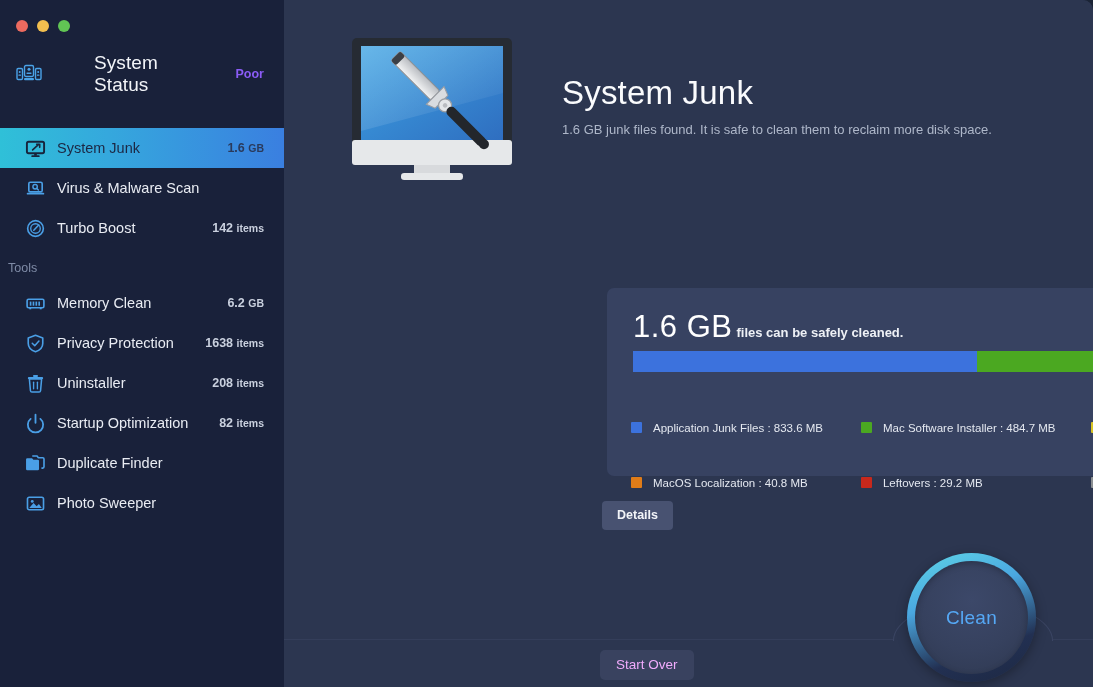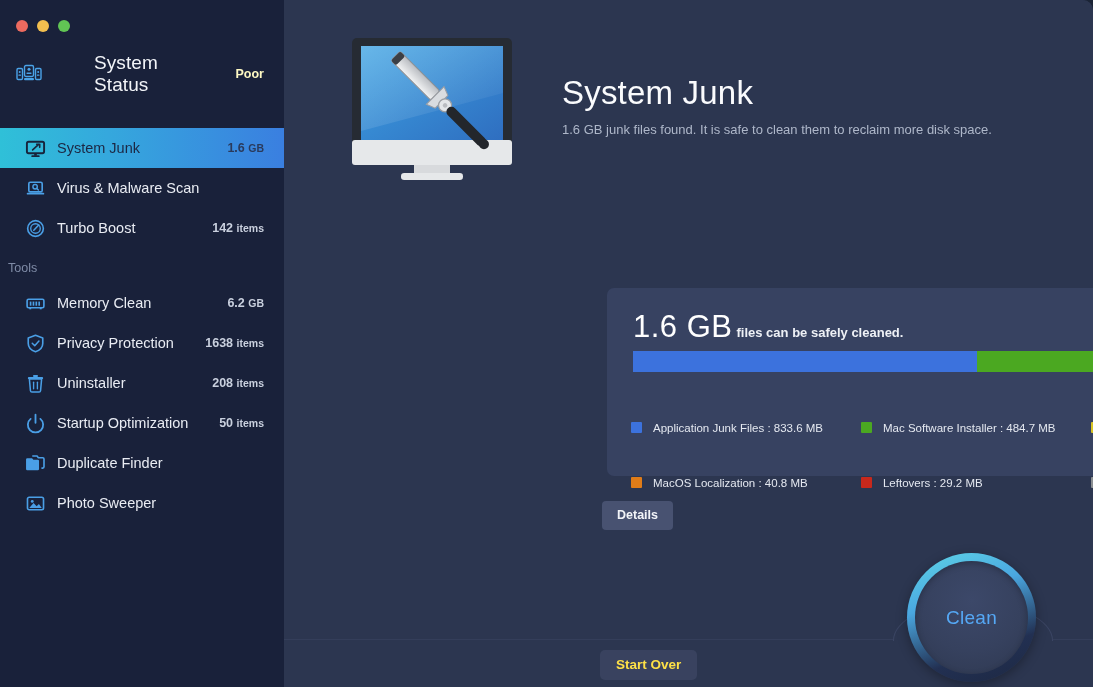--- a/index.html
+++ b/index.html
@@ -54,21 +54,21 @@
     gap: 44px;
   }
   .status-icon { width: 26px; height: 20px; flex: 0 0 26px; margin-right: 8px; }
   .status-title {
     color: #f2f4f8;
     font-size: 19px;
     letter-spacing: .1px;
     flex: 1;
   }
   .status-value {
-    color: #fef9c3;
+    color: #8b5cf6;
     font-size: 12.5px;
     font-weight: bold;
   }
 
   .nav-top { margin-top: 36px; }
 
   .nav-item {
     position: relative;
     display: flex;
     align-items: center;
@@ -259,23 +259,23 @@
     background: #2c3650;
     border: 1px solid #3b4563;
     border-bottom: none;
     clip-path: inset(0 0 38px 0);
   }
   .start-over {
     position: absolute;
     left: 316px;
     top: 10px;
     background: #49537172;
-    color: #fde047;
+    color: #f0abfc;
     font-size: 13.5px;
-    font-weight: bold;
+    font-weight: normal;
     border: none;
     border-radius: 5px;
     padding: 7px 16px 8px;
     cursor: pointer;
     z-index: 4;
     font-family: "Liberation Sans", sans-serif;
   }
 
   
   .clean-wrap {
@@ -440,21 +440,21 @@
       </div>
 
       <div class="nav-item">
         <span class="ico">
           <svg viewBox="0 0 22 22" width="21" height="21">
             <path d="M5.9 6.2 A8 8 0 1 0 16.1 6.2" fill="none" stroke="#4a9fe6" stroke-width="1.9" stroke-linecap="round"></path>
             <path d="M11 1.8 v8.4" stroke="#4a9fe6" stroke-width="1.9" stroke-linecap="round"></path>
           </svg>
         </span>
         <span class="label">Startup Optimization</span>
-        <span class="meta"><span>50</span> <span class="unit">items</span></span>
+        <span class="meta"><span>82</span> <span class="unit">items</span></span>
       </div>
 
 
       <div class="nav-item">
         <span class="ico">
           <svg viewBox="0 0 22 22" width="21" height="21">
             <path d="M2.4 5.4 h5 l1.4 1.8 h4.6 a1.3 1.3 0 0 1 1.3 1.3 v8.2 a1.3 1.3 0 0 1 -1.3 1.3 H2.4 a1.3 1.3 0 0 1 -1.3 -1.3 V6.7 a1.3 1.3 0 0 1 1.3 -1.3 Z" fill="#4a9fe6"></path>
             <path d="M7.6 3.2 h5 l1.4 1.8 h4.6 a1.3 1.3 0 0 1 1.3 1.3 v8.2 a1.3 1.3 0 0 1 -1.3 1.3 h-1.4" fill="none" stroke="#4a9fe6" stroke-width="1.7" stroke-linejoin="round"></path>
           </svg>
         </span>

